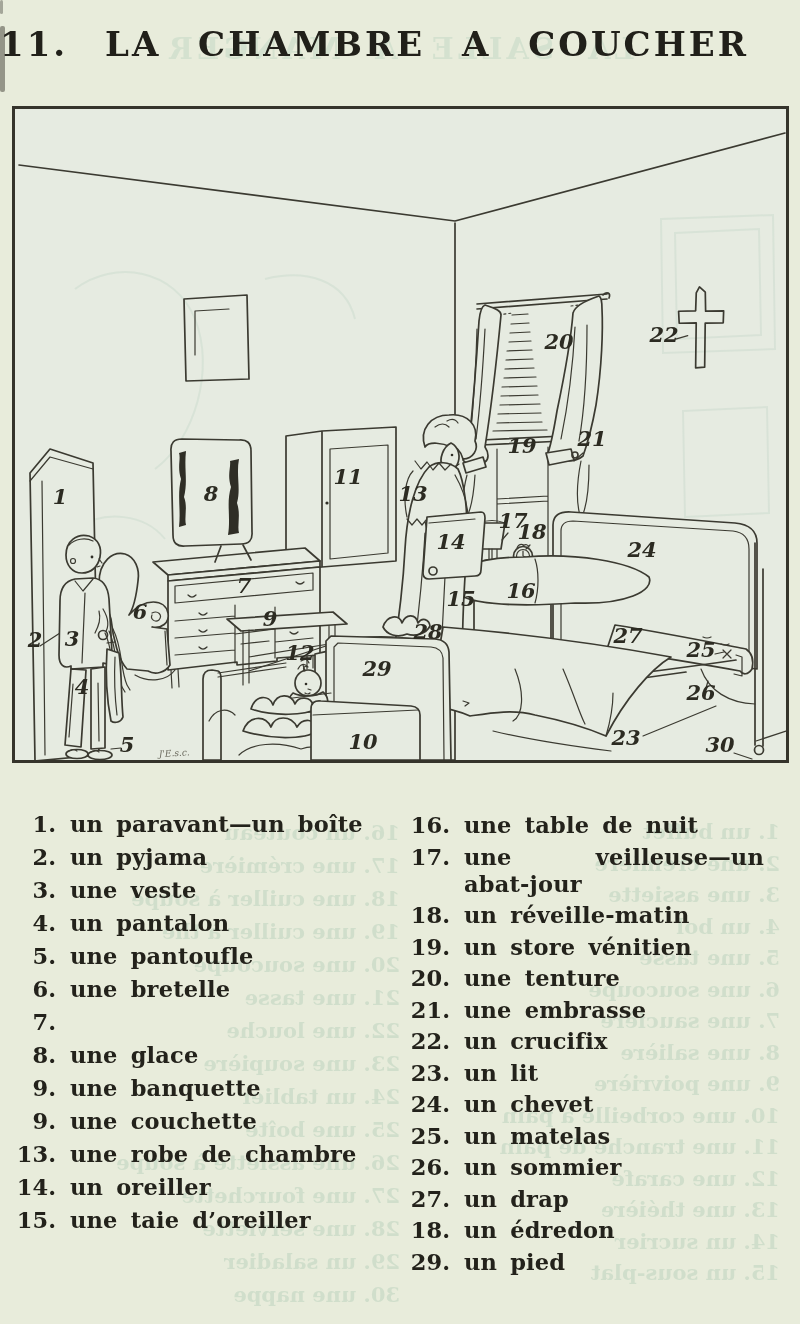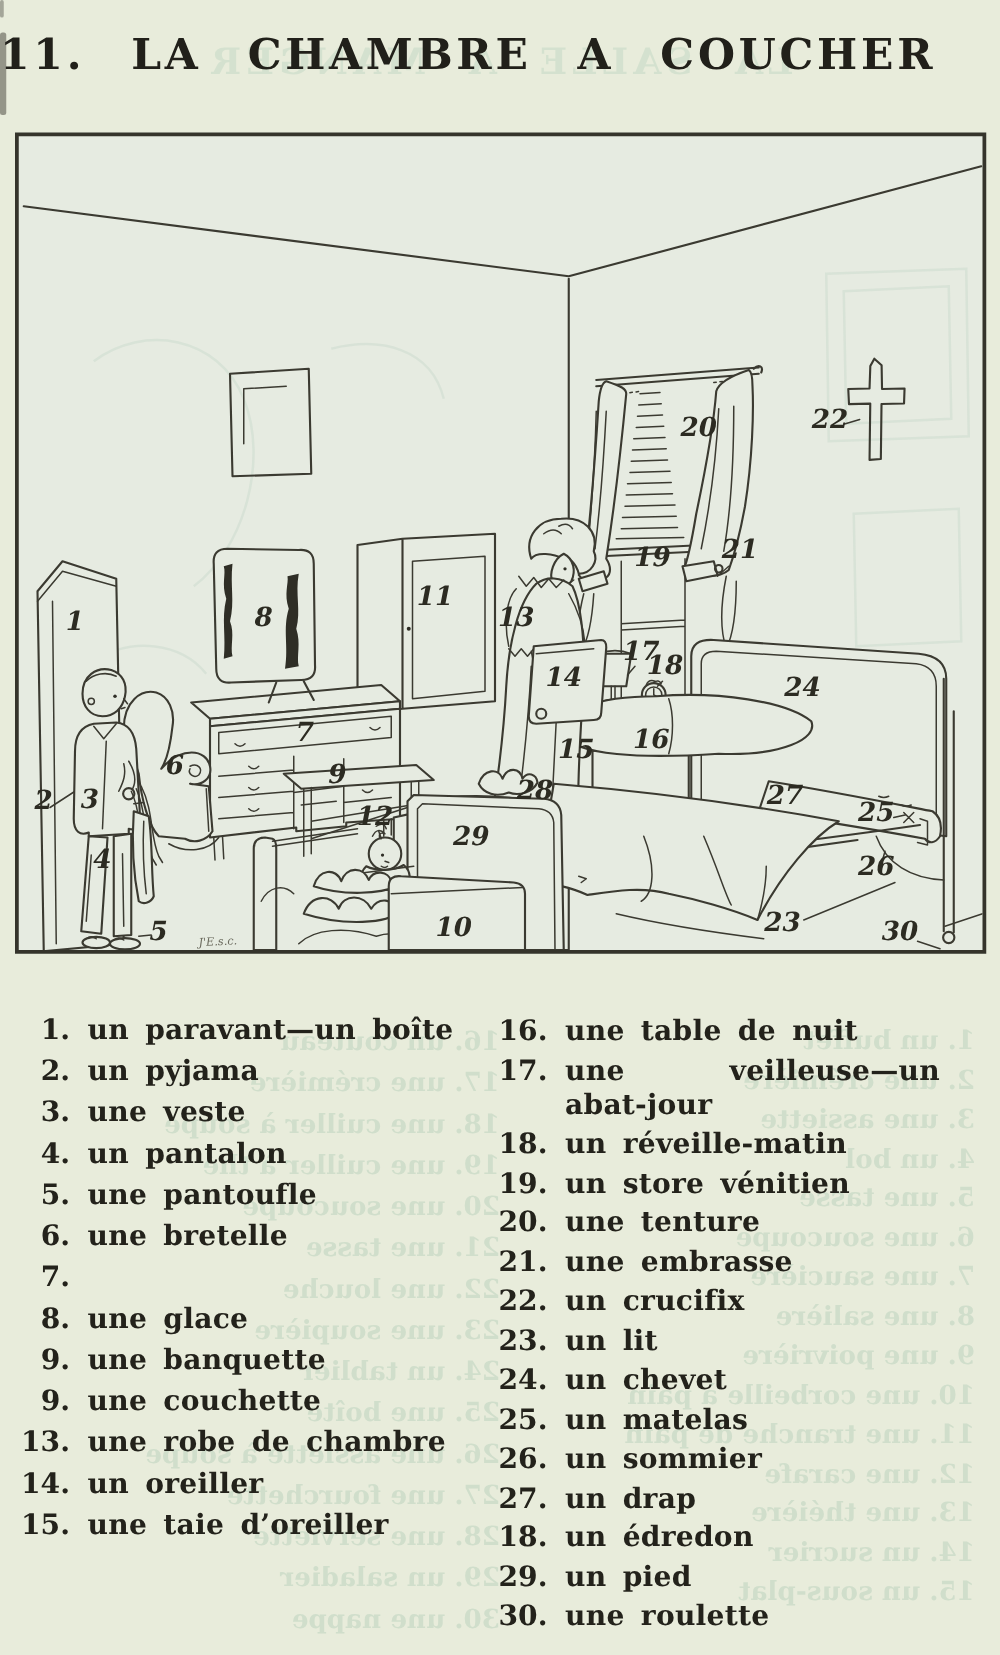--- a/index.html
+++ b/index.html
@@ -38,21 +38,21 @@
     font-size:21px;fill:#2c2b22;text-anchor:middle;stroke:none;
   }
   .sig{
     font-family:"DejaVu Serif",serif;font-style:italic;font-size:9px;
     fill:#4c4a3d;opacity:.8;stroke:none;
   }
   
   .vocab{position:absolute;top:812px;left:0;width:800px;}
   .col{position:absolute;top:0;}
   .col-left{left:12px;width:384px;}
-  .col-right{left:390px;width:392px;}
+  .col-right{left:402px;width:392px;}
   .vocab-row{display:flex;font-weight:700;font-size:22.5px;color:#23221b;}
   .col-left .vocab-row{line-height:25px;margin-bottom:8px;}
   .col-right .vocab-row{line-height:27px;margin-bottom:4.5px;}
   .num{flex:0 0 44px;text-align:right;}
   .col-right .num{flex:0 0 48px;}
   .term{margin-left:14px;word-spacing:5px;letter-spacing:.2px;}
   .col-right .term{max-width:300px;text-align:justify;}
   
   .bleed{
     position:absolute;transform:scaleX(-1);color:#5f9c80;opacity:.17;
@@ -469,20 +469,16 @@
           <span class="term">un drap</span>
         </div>
         <div class="vocab-row">
           <span class="num">18.</span>
           <span class="term">un édredon</span>
         </div>
         <div class="vocab-row">
           <span class="num">29.</span>
           <span class="term">un pied</span>
         </div>
-        <div class="vocab-row">
-          <span class="num">30.</span>
-          <span class="term">une roulette</span>
-        </div>
       </div>
   </div>
 
 </div>
 
 </body></html>

